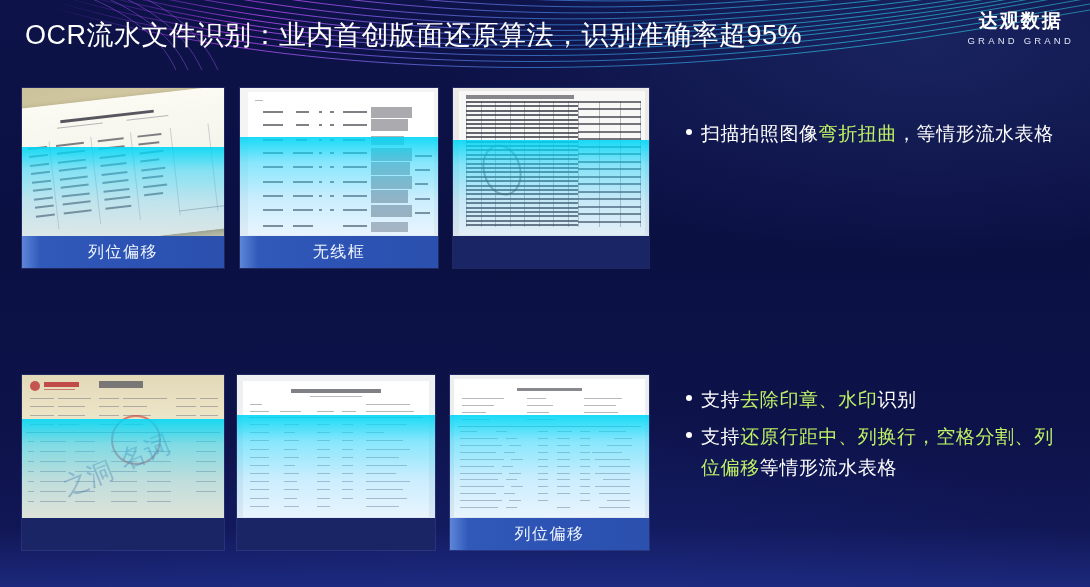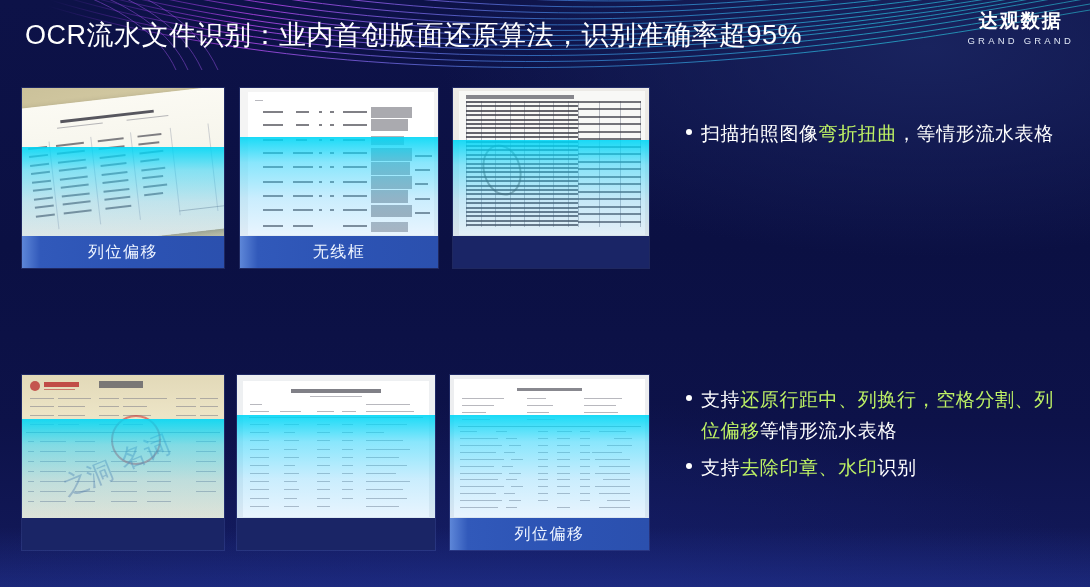--- a/index.html
+++ b/index.html
@@ -502,19 +502,19 @@
 
 <div class="bullets" id="bullets-top" style="left:686px;top:118px;width:370px;">
     <div class="bullet">
       <span class="dot"></span>
       <div class="btxt"><span>扫描拍照图像</span><span class="hl">弯折扭曲</span><span>，等情形流水表格</span></div>
     </div>
   </div>
 <div class="bullets" id="bullets-bottom" style="left:686px;top:384px;width:380px;">
     <div class="bullet">
       <span class="dot"></span>
-      <div class="btxt"><span>支持</span><span class="hl">还原行距中、列换行，空格分割、列位偏移</span><span>等情形流水表格</span></div>
+      <div class="btxt"><span>支持</span><span class="hl">去除印章、水印</span><span>识别</span></div>
     </div>
     <div class="bullet">
       <span class="dot"></span>
-      <div class="btxt"><span>支持</span><span class="hl">去除印章、水印</span><span>识别</span></div>
+      <div class="btxt"><span>支持</span><span class="hl">还原行距中、列换行，空格分割、列位偏移</span><span>等情形流水表格</span></div>
     </div>
   </div>
 
 </body></html>

